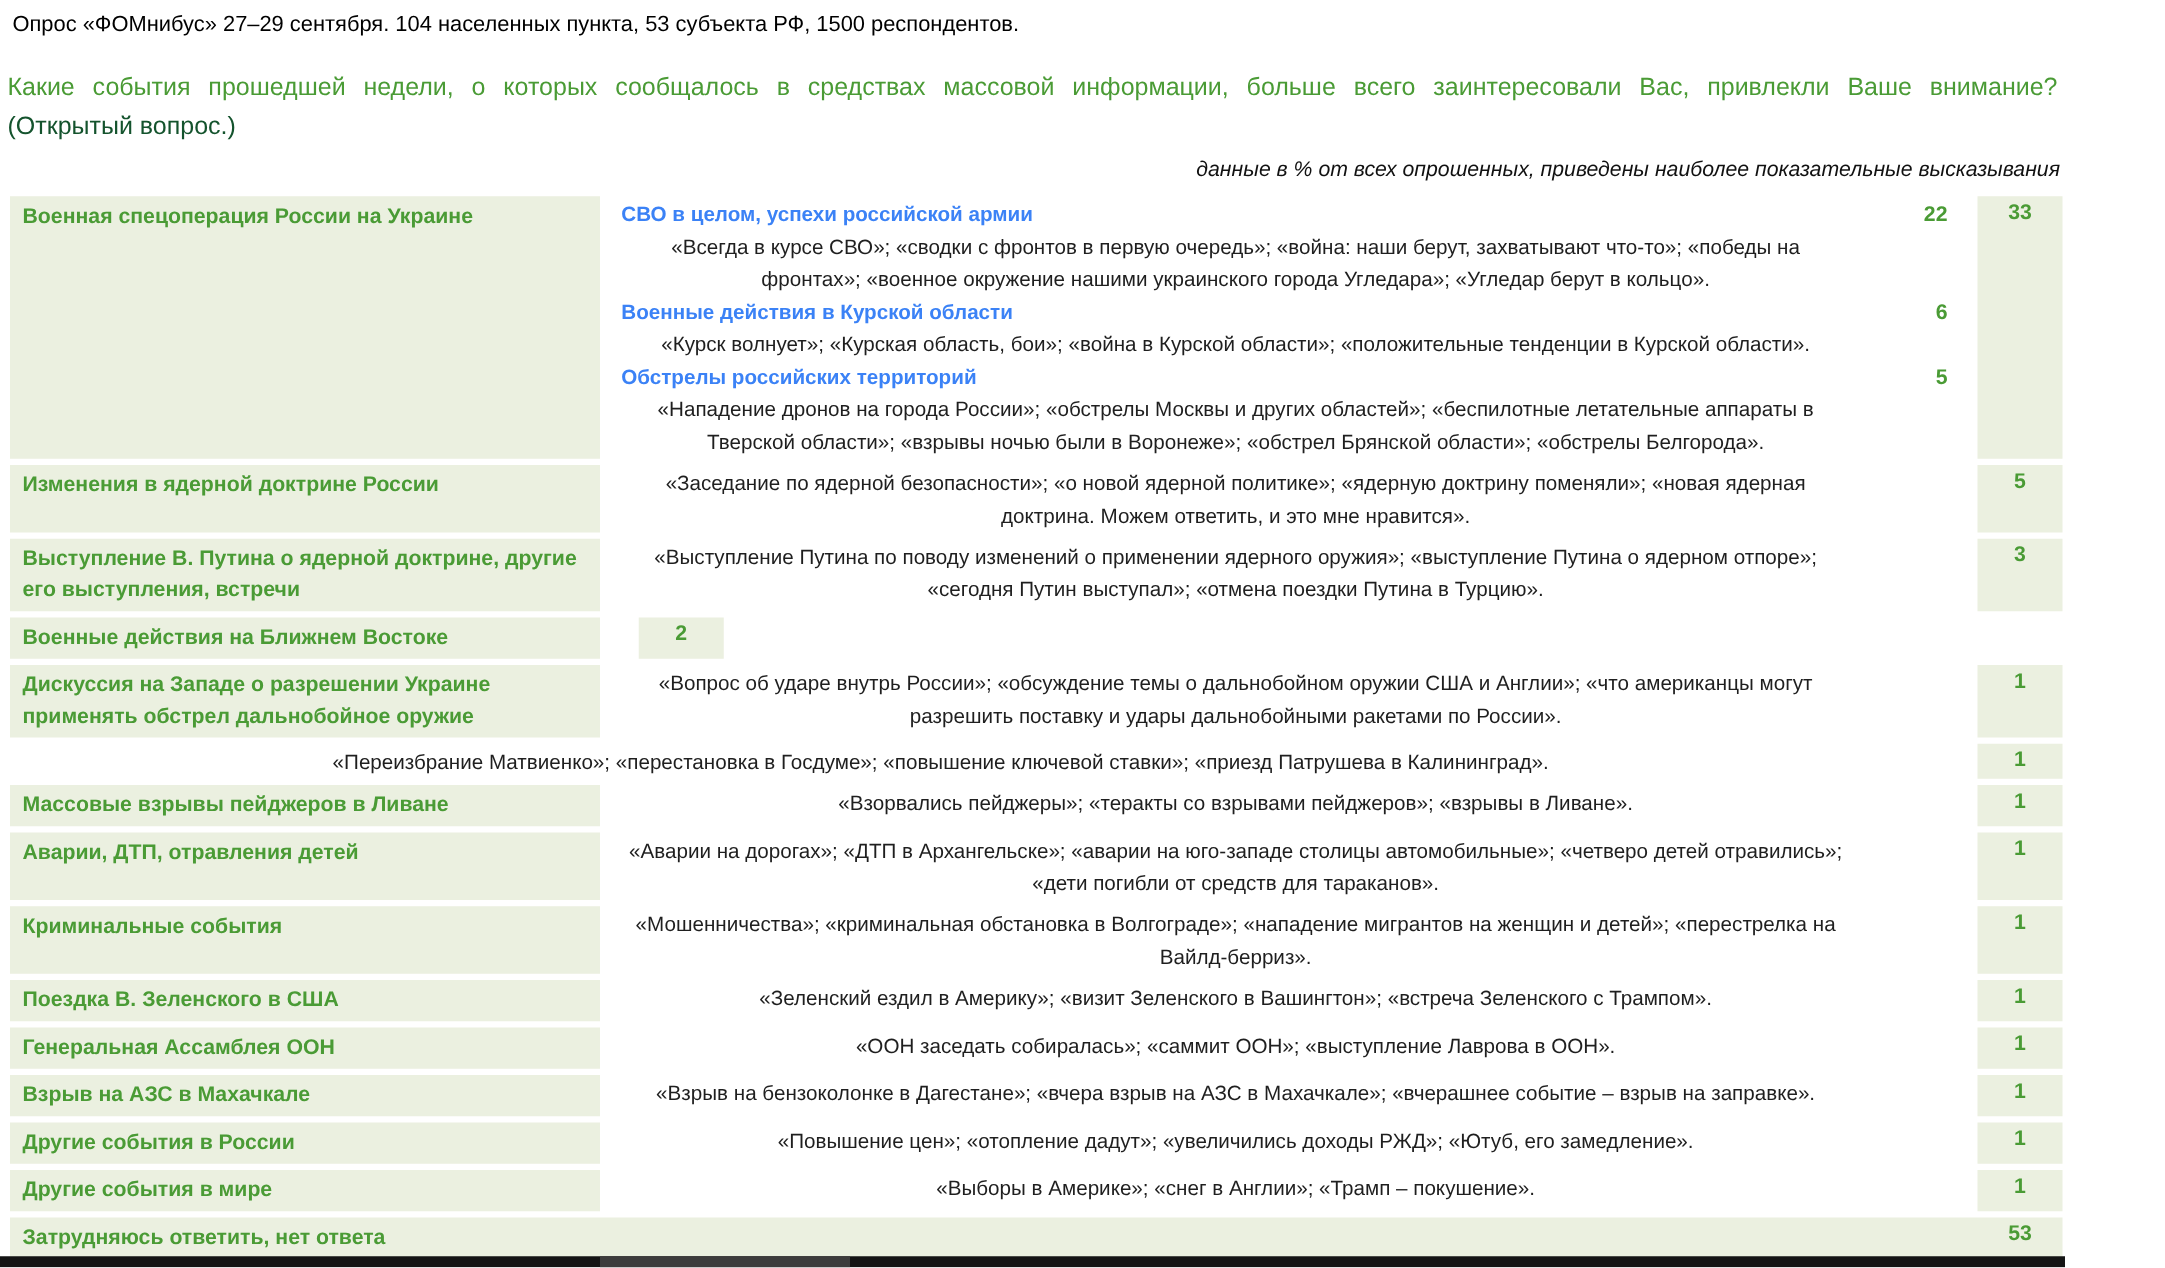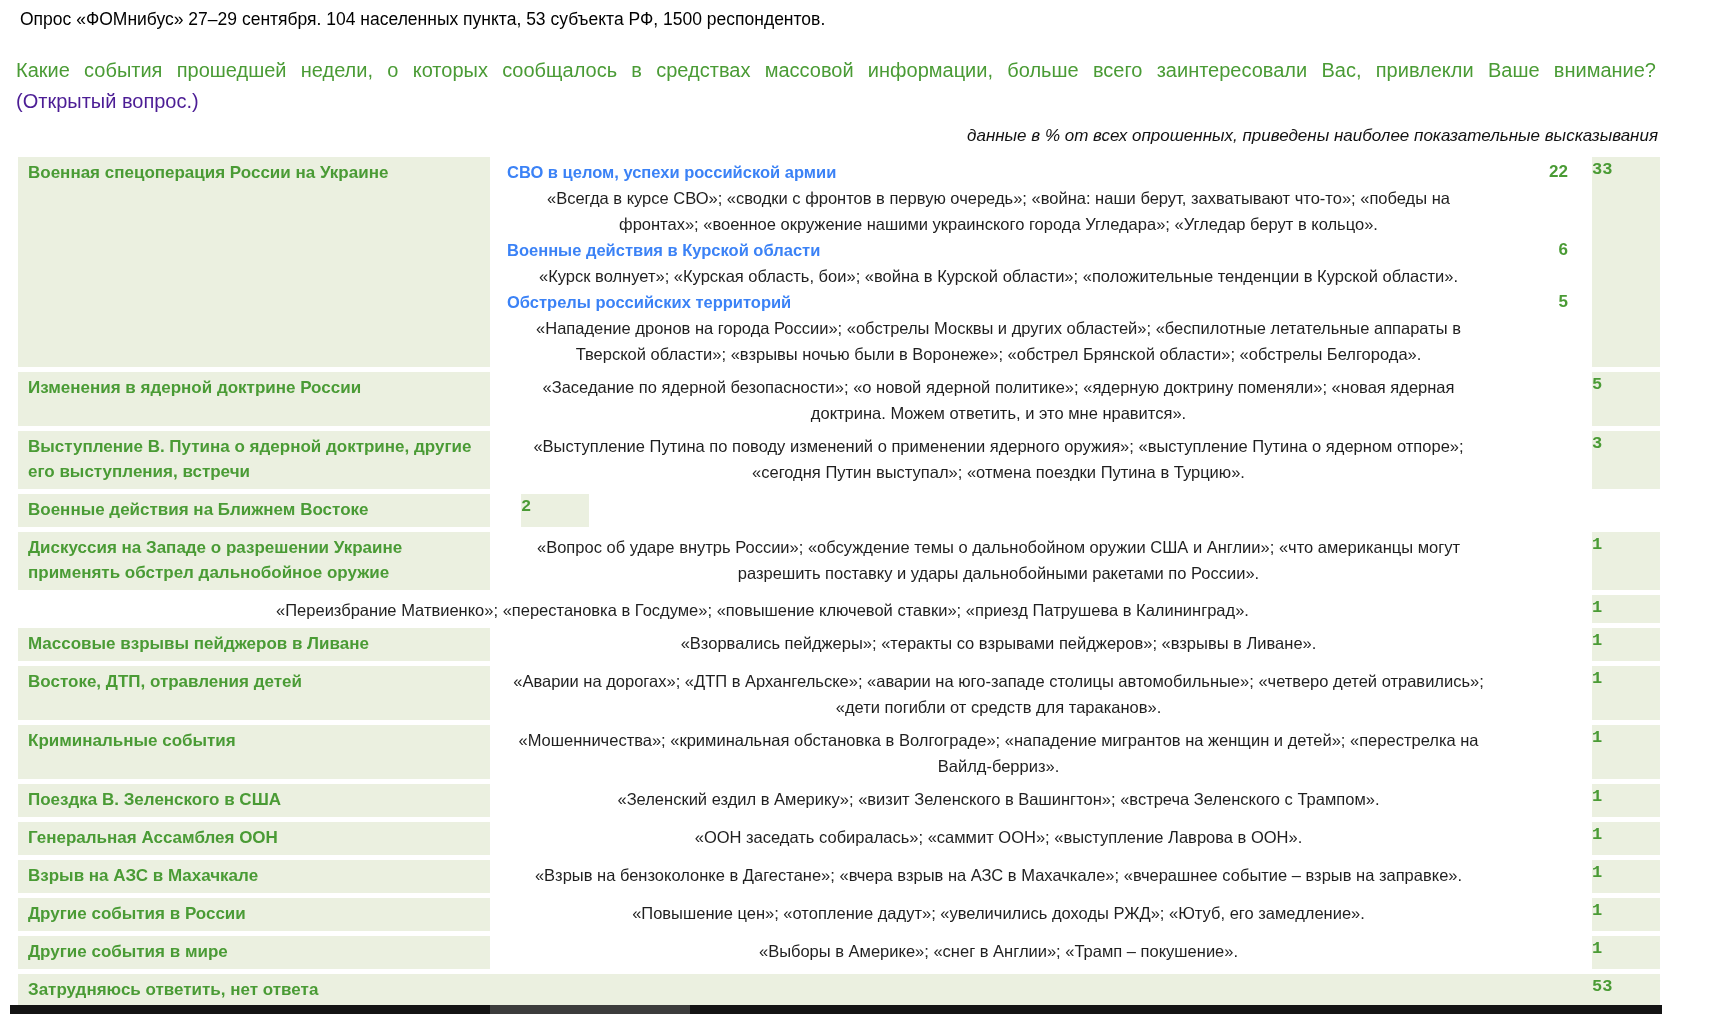--- a/index.html
+++ b/index.html
@@ -4,38 +4,37 @@
 <style>
   * { margin:0; padding:0; box-sizing:border-box; }
   html,body { background:#ffffff; }
   .page {
     position:relative;
     width:1652px; height:1014px;
     overflow:hidden;
     background:#ffffff;
     font-family:"Liberation Sans", sans-serif;
     color:#1f1f1f;
-    margin-left:10px;
   }
   .survey-info {
     padding:9px 0 0 10px;
     font-size:17.5px;
     color:#000;
   }
   .question-block { margin:25px 6px 0 6px; }
   .question-main {
     font-size:20px;
     color:#4a9b35;
     line-height:31px;
     text-align:justify;
     text-align-last:justify;
   }
   .question-suffix {
     font-size:20px;
-    color:#4c1d95;
+    color:#14532d;
     line-height:31px;
   }
   .note {
     margin:9px 4px 11px 0;
     text-align:right;
     font-style:italic;
     font-size:17px;
     color:#111;
   }
   .results-table { margin:0 2px 0 8px; }
@@ -58,25 +57,25 @@
     color:#1f1f1f;
     padding-right:88px;
     text-align:center;
   }
   .subhead { display:flex; justify-content:space-between; padding-right:10px; }
   .subtitle { color:#3b82f6; font-weight:bold; font-size:16.5px; line-height:26px; }
   .subvalue { color:#4a9b35; font-weight:bold; font-size:17px; line-height:26px; }
   .total {
     width:68px;
     background:#ebf0e0;
+    text-align:center;
     color:#4a9b35;
     font-weight:bold;
     font-size:17px;
     padding-top:3px;
-    font-family:Liberation Mono, monospace;
   }
   .trow.footer { background:#ebf0e0; margin-bottom:0; }
   .trow.footer .cat, .trow.footer .total { background:transparent; }
   .trow.footer .cat { padding-bottom:7px; }
   .bottom-bar {
     position:absolute; left:0; bottom:0;
     width:100%; height:9px;
     background:#141414;
   }
   .bar-seg {
@@ -175,21 +174,21 @@
       <div class="cat">Массовые взрывы пейджеров в Ливане</div>
       <div class="sp1"></div>
       <div class="mid">
         <div class="quotes">«Взорвались пейджеры»; «теракты со взрывами пейджеров»; «взрывы в Ливане».</div>
       </div>
       <div class="sp2"></div>
       <div class="total">1</div>
     </div>
 
     <div class="trow">
-      <div class="cat">Востоке, ДТП, отравления детей</div>
+      <div class="cat">Аварии, ДТП, отравления детей</div>
       <div class="sp1"></div>
       <div class="mid">
         <div class="quotes">«Аварии на дорогах»; «ДТП в Архангельске»; «аварии на юго-западе столицы автомобильные»; «четверо детей отравились»; «дети погибли от средств для тараканов».</div>
       </div>
       <div class="sp2"></div>
       <div class="total">1</div>
     </div>
 
     <div class="trow">
       <div class="cat">Криминальные события</div>

